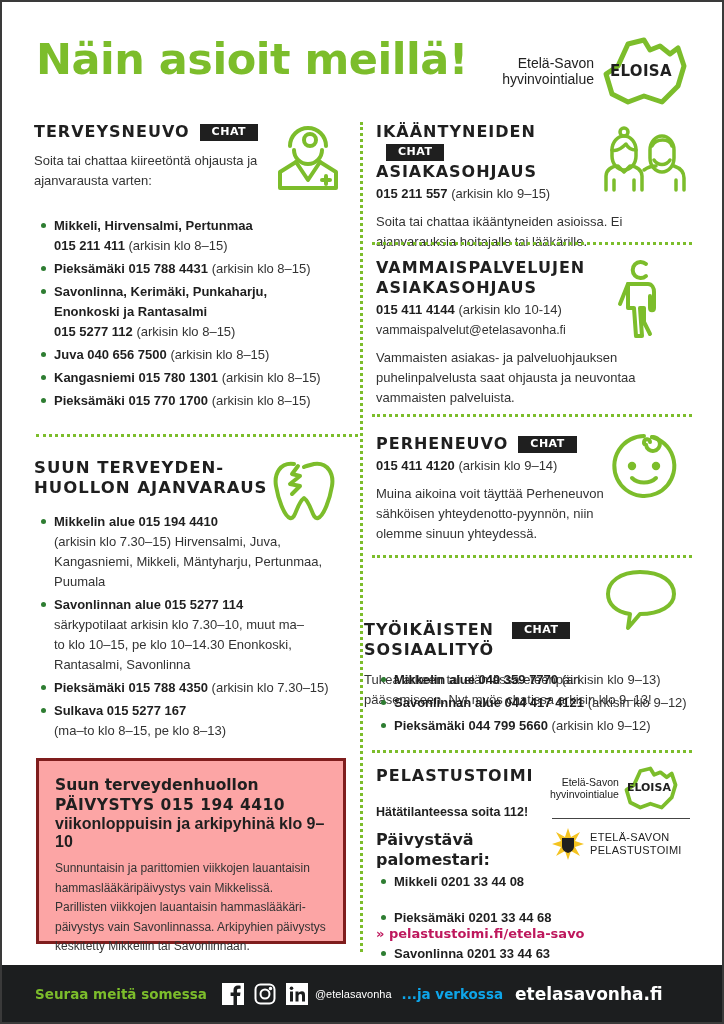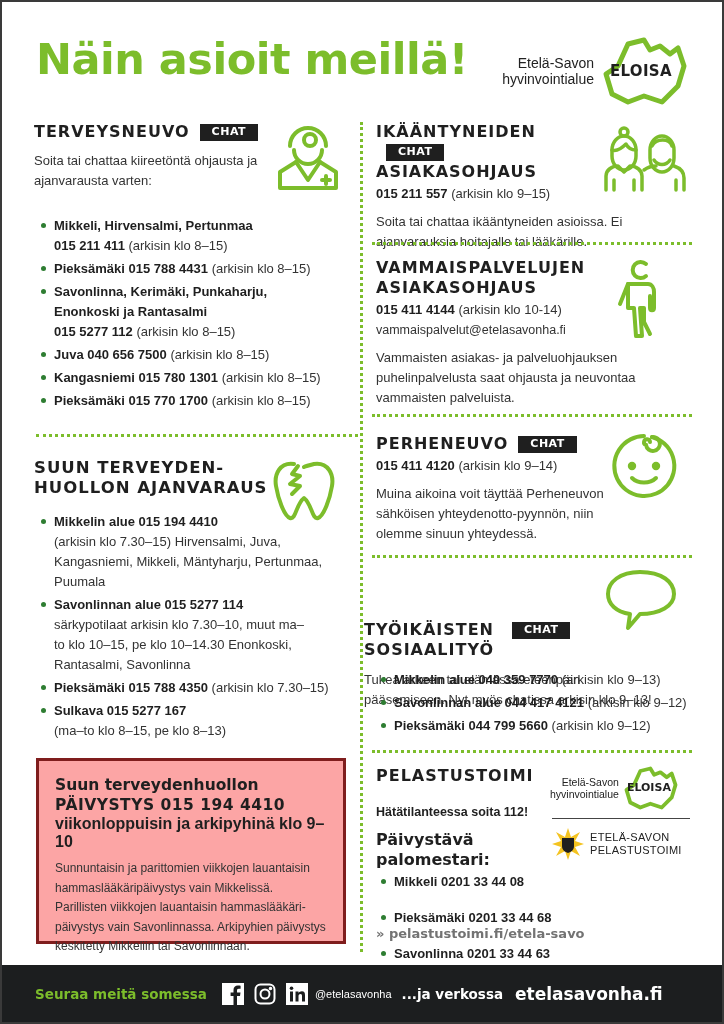--- a/index.html
+++ b/index.html
@@ -32,25 +32,25 @@
   ul.list li { position: relative; padding-left: 18px; font-size: 13px; line-height: 20px; margin-bottom: 3px; color: #333; }
   ul.list li::before { content: ""; position: absolute; left: 5px; top: 7px; width: 5px; height: 5px; border-radius: 50%; background: #2e7d32; }
   .icon { position: absolute; }
 
   .emergency { position: absolute; left: 34px; top: 756px; width: 310px; height: 186px; background: #fca5a5; border: 3px solid #7f1d1d; padding: 14px 16px; }
   .emergency .t1 { font-family: "DejaVu Sans", sans-serif; font-weight: bold; font-size: 15.5px; line-height: 20px; color: #1f1f1f; }
   .emergency .t2 { font-family: "DejaVu Sans", sans-serif; font-weight: bold; font-size: 15.5px; line-height: 20px; color: #1f1f1f; letter-spacing: 0.5px; }
   .emergency .t3 { font-weight: bold; font-size: 16px; line-height: 18px; color: #1f1f1f; margin-bottom: 8px; }
   .emergency .p { font-size: 12px; line-height: 19.5px; }
 
-  .rescue-link { font-family: "DejaVu Sans", sans-serif; font-weight: bold; font-size: 13px; color: #737373; }
+  .rescue-link { font-family: "DejaVu Sans", sans-serif; font-weight: bold; font-size: 13px; color: #be185d; }
   .footer { position: absolute; left: 2px; top: 965px; width: 720px; height: 57px; background: #1c1e1f; display: flex; align-items: center; padding-left: 33px; }
   .footer .f1 { font-family: "DejaVu Sans", sans-serif; font-weight: bold; font-size: 13.5px; color: #7cbd2b; }
   .footer .handle { font-size: 11px; color: #fff; margin-left: 6px; }
-  .footer .f2 { font-family: "DejaVu Sans", sans-serif; font-weight: bold; font-size: 13.5px; color: #ffffff; margin-left: 10px; }
+  .footer .f2 { font-family: "DejaVu Sans", sans-serif; font-weight: bold; font-size: 13.5px; color: #0ea5e9; margin-left: 10px; }
   .footer .site { font-family: "DejaVu Sans", sans-serif; font-weight: bold; font-size: 17px; color: #fff; margin-left: 12px; }
   .soc { display: inline-flex; align-items: center; justify-content: center; width: 24px; height: 24px; margin-left: 8px; }
 </style>
 </head>
 <body>
 
 <div class="page">
 
   <div class="title">Näin asioit meillä!</div>
   <div class="brand">

